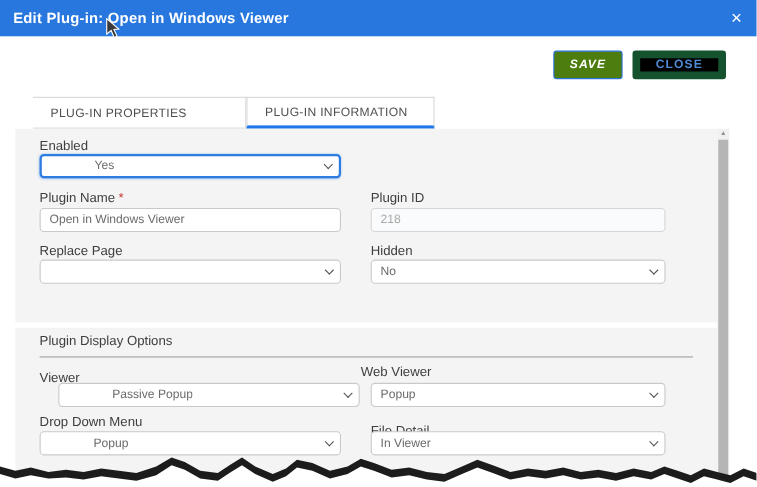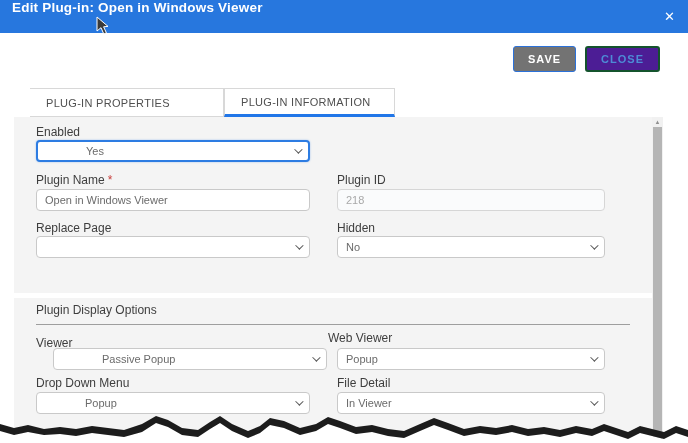--- a/index.html
+++ b/index.html
@@ -12,21 +12,21 @@
     position: relative;
     width: 688px; height: 443px;
     background: #ffffff;
     overflow: hidden;
   }
 
   
   .titlebar {
     position: absolute; left: 0; top: 0; width: 688px; height: 33px;
     background: #2777de;
-    display: flex; align-items: flex-start;
+    display: flex; align-items: center;
   }
   .titlebar .title {
     color: #ffffff; font-size: 13.5px; font-weight: bold;
     padding-left: 12px; letter-spacing: 0.2px;
   }
   .titlebar .x-close {
     position: absolute; right: 13px; top: 0; height: 33px;
     display: flex; align-items: center;
     color: #ffffff; font-size: 13px; font-weight: bold; cursor: pointer;
   }
@@ -39,22 +39,22 @@
     position: absolute; top: 46px; right: 28px;
     display: flex; gap: 9px;
   }
   .btn {
     height: 26px; padding: 0 14px;
     font-family: "Liberation Sans", sans-serif;
     font-size: 11px; font-weight: bold; letter-spacing: 1px;
     border-radius: 3px; cursor: pointer;
     display: flex; align-items: center; justify-content: center;
   }
-  .btn-save { background: #737373; color: #ffffff; border: 1px solid #2b71d9; }
-  .btn-close { background: #4c1d95; color: #4d8bd6; border: 2px solid #14532d; }
+  .btn-save { background: #4d7c0f; color: #ffffff; border: 1px solid #2b71d9; font-style: italic; }
+  .btn-close { background: #000000; color: #4d8bd6; border: 7px solid #14532d; }
 
   
   .tabs { position: absolute; left: 30px; top: 88px; display: flex; }
   .tab {
     height: 29px; display: flex; align-items: center;
     padding: 0 16px;
     font-size: 11px; letter-spacing: 0.3px; color: #4f4f4f;
     background: #ffffff; cursor: pointer;
     border: 1px solid #d8d8d8;
   }
@@ -205,21 +205,21 @@
     <span class="val">Popup</span>
     <span class="chev"></span>
   </div>
 
   <span class="field-label" style="left:36px; top:376px;">Drop Down Menu</span>
   <div class="sel col-l" style="top:392px;">
     <span class="val">Popup</span>
     <span class="chev"></span>
   </div>
 
-  <span class="field-label" style="left:337px; top:376px;">File Detail</span>
+  <span class="field-label" style="left:337px; top:384px;">File Detail</span>
   <div class="sel col-r" style="top:392px;">
     <span class="val">In Viewer</span>
     <span class="chev"></span>
   </div>
 
   <div class="scrollbar">
     <div class="scroll-arrow">▲</div>
     <div class="scroll-thumb"></div>
   </div>
 

